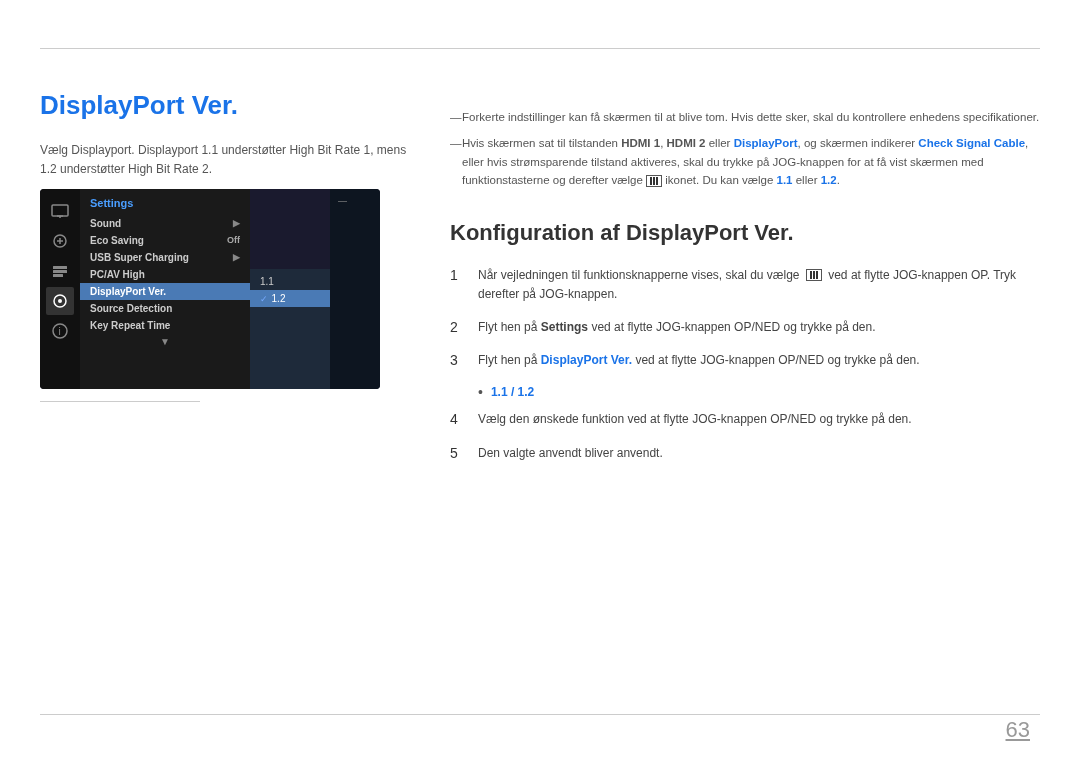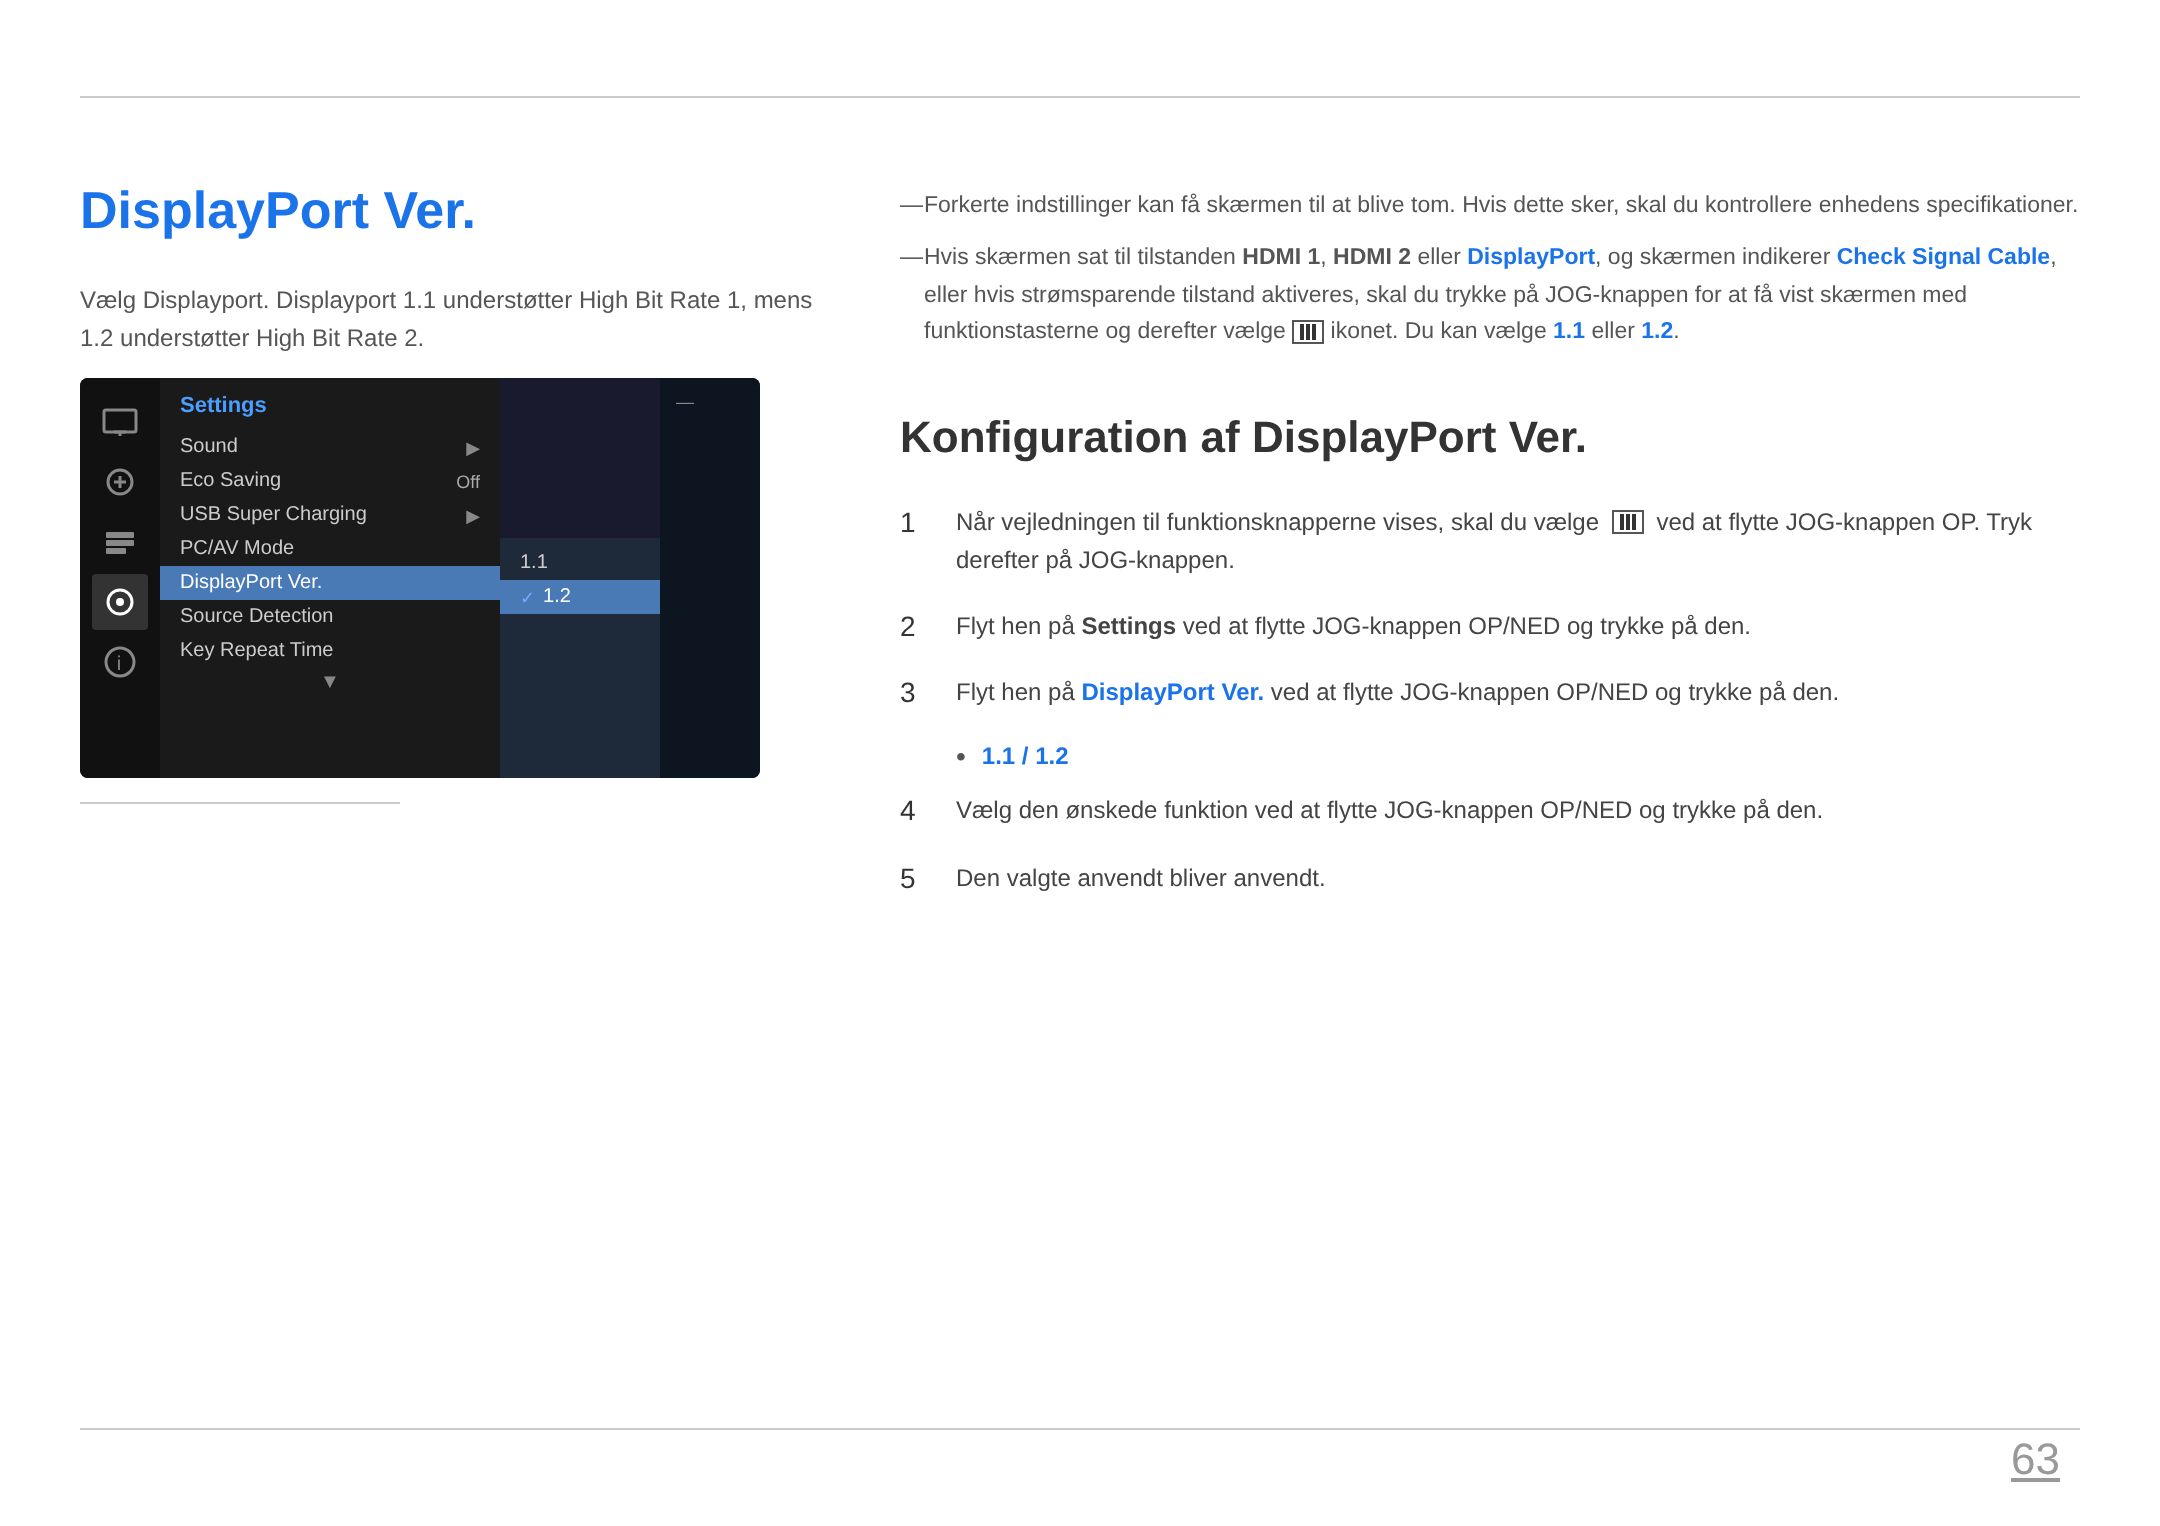--- a/index.html
+++ b/index.html
@@ -125,21 +125,22 @@
       font-weight: bold;
       padding: 4px 10px 6px;
     }
 
     .menu-item {
       padding: 3px 10px;
       font-size: 10px;
       color: #ccc;
       display: flex;
       justify-content: space-between;
-      align-items: flex-end;
+      align-items: flex-start;
+      font-weight: bold;
     }
 
     .menu-item.selected {
       background: #4a7ab5;
       color: #fff;
     }
 
     .menu-item .arrow {
       color: #888;
       font-size: 9px;
@@ -325,21 +326,21 @@
         </div>
         <div class="menu-item">
           <span>Eco Saving</span>
             <span style="font-size:9px;color:#aaa;">Off</span>
         </div>
         <div class="menu-item">
           <span>USB Super Charging</span>
             <span class="arrow">▶</span>
         </div>
         <div class="menu-item">
-          <span>PC/AV Mode</span>
+          <span>PC/AV High</span>
         </div>
         <div class="menu-item selected">
           <span>DisplayPort Ver.</span>
         </div>
         <div class="menu-item">
           <span>Source Detection</span>
         </div>
         <div class="menu-item">
           <span>Key Repeat Time</span>
         </div>
@@ -357,21 +358,21 @@
         <div class="info-arrow">—</div>
       </div>
     </div>
   </div>
 
   <div class="footnote-divider"></div>
 </div>
 
 <div class="right-column">
 
-  <div style="margin-top: 34px;">
+  <div style="margin-top: 48px;">
     <div class="note-item">
       <span>Forkerte indstillinger kan få skærmen til at blive tom. Hvis dette sker, skal du kontrollere enhedens specifikationer.</span>
     </div>
     <div class="note-item" style="padding-left:12px;">
       Hvis skærmen sat til tilstanden <strong>HDMI 1</strong>, <strong>HDMI 2</strong> eller <strong style="color:#1a73e8;">DisplayPort</strong>, og skærmen indikerer <strong style="color:#1a73e8;">Check Signal Cable</strong>, eller hvis strømsparende tilstand aktiveres, skal du trykke på JOG-knappen for at få vist skærmen med funktionstasterne og derefter vælge <span style="display:inline-flex;border:1px solid #555;padding:1px 3px;gap:1px;vertical-align:middle;">
           <span style="display:inline-block;width:2px;height:8px;background:#333;"></span>
           <span style="display:inline-block;width:2px;height:8px;background:#333;"></span>
           <span style="display:inline-block;width:2px;height:8px;background:#333;"></span>
         </span> ikonet. Du kan vælge <strong style="color:#1a73e8;">1.1</strong> eller <strong style="color:#1a73e8;">1.2</strong>.
     </div>

